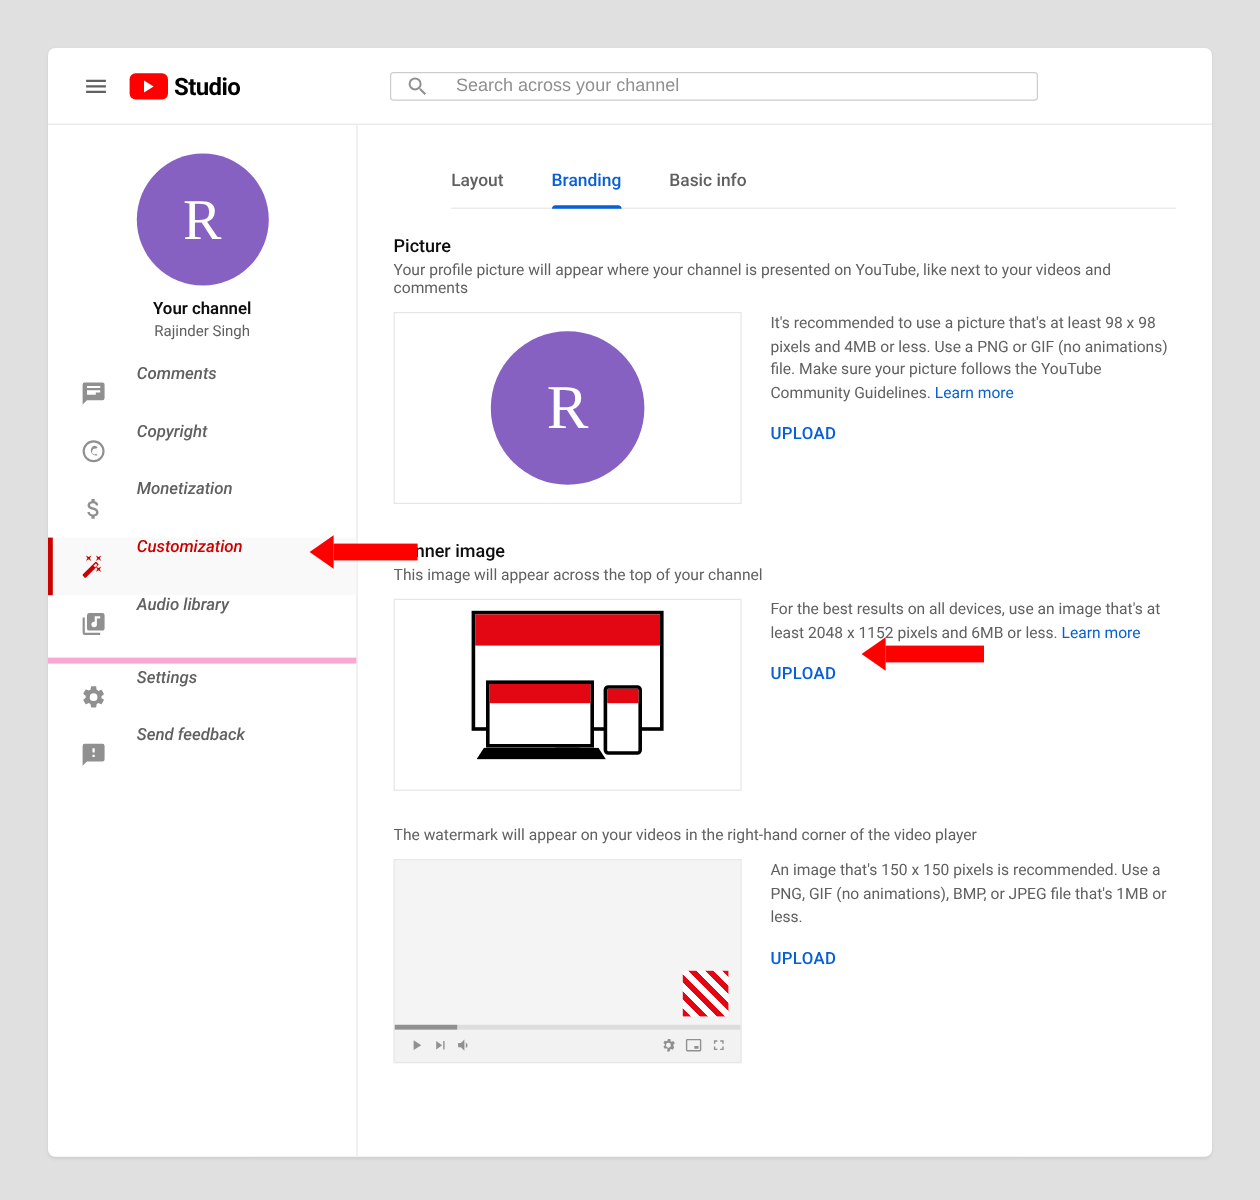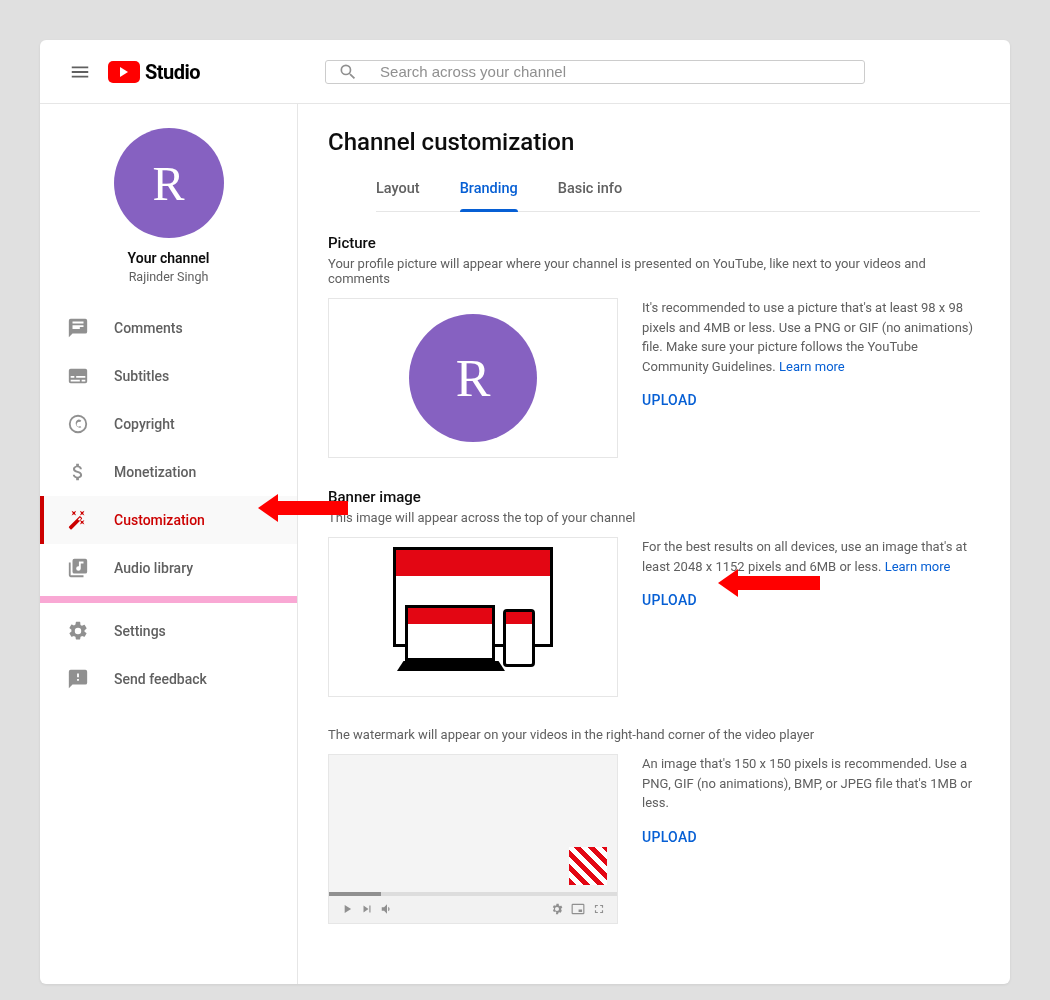--- a/index.html
+++ b/index.html
@@ -93,40 +93,41 @@
     color: #fff;
     font-size: 48px;
     display: flex; align-items: center; justify-content: center;
     margin: 0 auto 12px;
     font-family: Georgia, serif;
   }
   .channel-title { font-weight: 600; font-size: 14px; }
   .channel-sub { color: #606060; font-size: 12.5px; margin-top: 3px; }
   .nav { position: relative; }
   .nav-item {
-    display: flex; align-items: center;
+    display: flex; 
     height: 48px;
     padding: 0 26px;
     cursor: pointer;
     color: #606060;
     font-weight: 500;
     font-size: 14px;
+    font-style: italic;
   }
   .nav-item .icon {
     width: 24px;
     margin-right: 24px;
     display: flex; align-items: center; justify-content: center;
   }
   .nav-item.active {
     color: #cc0000;
     background: #f9f9f9;
     border-left: 4px solid #cc0000;
     padding-left: 22px;
   }
-  .nav-sep { border-top: 7px solid #f9a8d4; margin-top: 4px; padding-top: 4px; }
+  .nav-sep { border-top: 5px solid #f9a8d4; margin-top: 4px; padding-top: 4px; }
   
   .main { flex: 1; padding: 24px 30px 30px 30px; }
   .page-title { font-size: 24px; font-weight: 500; margin-bottom: 10px; }
   .tabs {
     display: flex;
     gap: 40px;
     border-bottom: 1px solid #e6e6e6;
     margin-bottom: 22px;
     margin-left: 48px;
   }
@@ -319,28 +320,20 @@
           <span class="icon">
               <svg width="22" height="22" viewBox="0 0 24 24">
                 <path fill="#909090" d="M20 2H4a2 2 0 00-2 2v18l4-4h14a2 2 0 002-2V4a2 2 0 00-2-2zM6 9h12v2H6zm8 4H6v-2h8zm4-6H6V5h12z"></path>
               </svg>
             </span>
           <span>Comments</span>
         </div>
         <div class="nav-item">
           <span class="icon">
               <svg width="22" height="22" viewBox="0 0 24 24">
-                <path fill="#909090" d="M20 4H4a2 2 0 00-2 2v12a2 2 0 002 2h16a2 2 0 002-2V6a2 2 0 00-2-2zM4 12h4v2H4zm10 6H4v-2h10zm6 0h-4v-2h4zm0-4H10v-2h10z"></path>
-              </svg>
-            </span>
-          <span>Subtitles</span>
-        </div>
-        <div class="nav-item">
-          <span class="icon">
-              <svg width="22" height="22" viewBox="0 0 24 24">
                 <path fill="#909090" d="M12 2a10 10 0 1010 10A10 10 0 0012 2zm0 18a8 8 0 118-8 8 8 0 01-8 8zm.5-13a4.49 4.49 0 013.18 1.32l-1.41 1.41A2.5 2.5 0 1012.5 15a2.47 2.47 0 001.77-.73l1.41 1.41A4.5 4.5 0 1112.5 7z"></path>
               </svg>
             </span>
           <span>Copyright</span>
         </div>
         <div class="nav-item">
           <span class="icon">
               <svg width="22" height="22" viewBox="0 0 24 24">
                 <path fill="#909090" d="M11.8 10.9c-2.27-.59-3-1.2-3-2.15 0-1.09 1-1.85 2.7-1.85 1.78 0 2.44.85 2.5 2.1h2.21A3.99 3.99 0 0013 5.19V3h-3v2.16C8.06 5.58 6.5 6.84 6.5 8.77c0 2.31 1.91 3.46 4.7 4.13 2.5.6 3 1.48 3 2.41 0 .69-.49 1.79-2.7 1.79-2.06 0-2.87-.92-2.98-2.1H6.32c.12 2.19 1.76 3.42 3.68 3.83V21h3v-2.15c1.95-.37 3.5-1.5 3.5-3.55 0-2.84-2.43-3.81-4.7-4.4z"></path>
               </svg>
@@ -383,21 +376,20 @@
                   <path fill="#909090" d="M20 2H4a2 2 0 00-2 2v18l4-4h14a2 2 0 002-2V4a2 2 0 00-2-2zm-7 12h-2v-2h2zm0-4h-2V6h2z"></path>
                 </svg>
               </span>
             <span>Send feedback</span>
           </div>
         </div>
       </div>
     </div>
 
     <div class="main">
-      <div class="page-title">Channel customization</div>
       <div class="tabs">
         <div class="tab">Layout</div>
         <div class="tab active">Branding</div>
         <div class="tab">Basic info</div>
       </div>
 
       <div class="section">
         <div class="section-title">Picture</div>
         <div class="section-desc">Your profile picture will appear where your channel is presented on YouTube, like next to your videos and comments</div>
         <div class="row">

